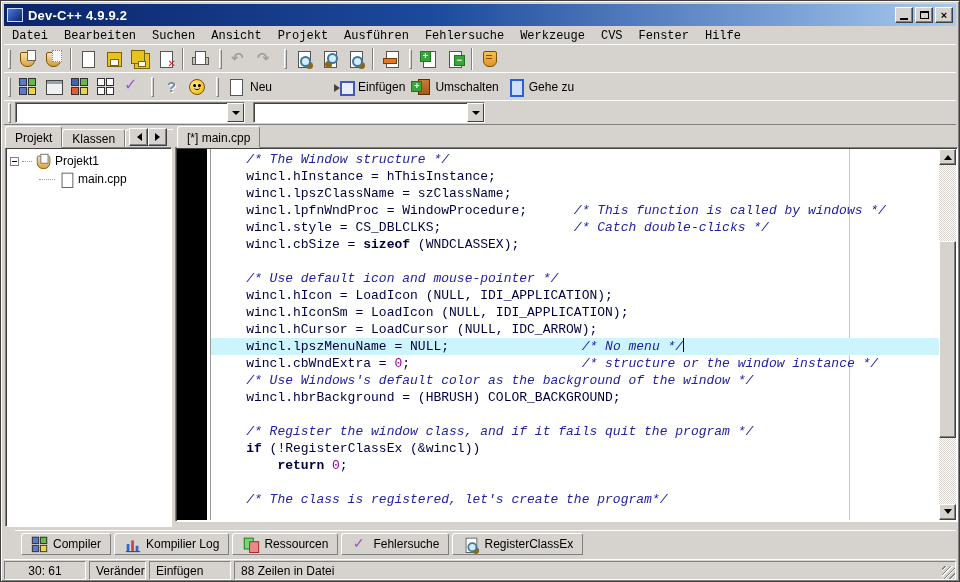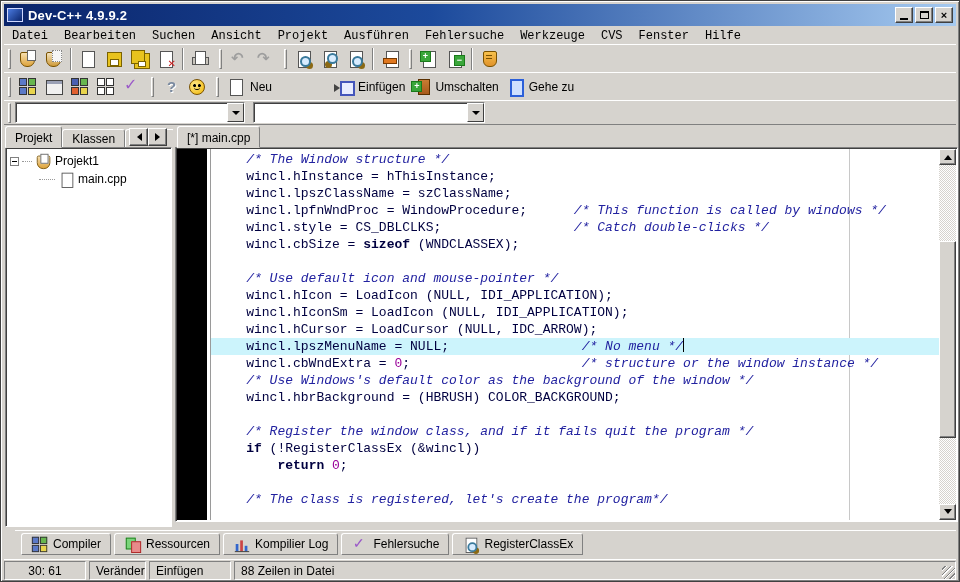--- a/index.html
+++ b/index.html
@@ -435,26 +435,26 @@
     <span class="btab">
       <span class="ic ic-compile ic-sm">
         <i></i>
         <i></i>
         <i></i>
         <i></i>
       </span>
       <span>Compiler</span>
     </span>
     <span class="btab">
+      <span class="ic ic-bars ic-sm"></span>
+      <span>Kompilier Log</span>
+    </span>
+    <span class="btab">
       <span class="ic ic-resources ic-sm"></span>
       <span>Ressourcen</span>
-    </span>
-    <span class="btab">
-      <span class="ic ic-bars ic-sm"></span>
-      <span>Kompilier Log</span>
     </span>
     <span class="btab">
       <span class="ic ic-check ic-sm"></span>
       <span>Fehlersuche</span>
     </span>
     <span class="btab">
       <span class="ic ic-pg ic-find ic-sm"></span>
       <span>RegisterClassEx</span>
     </span>
   </div>

